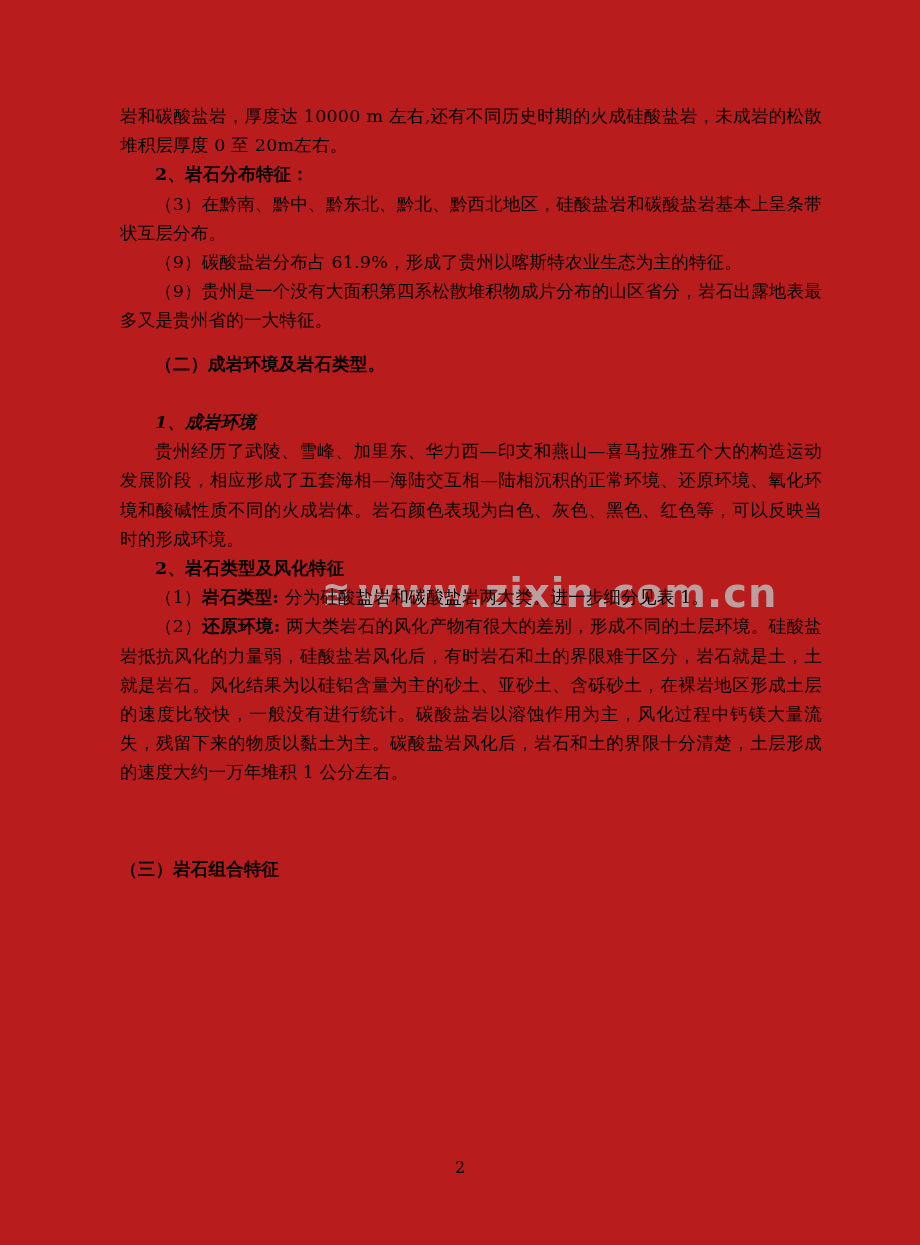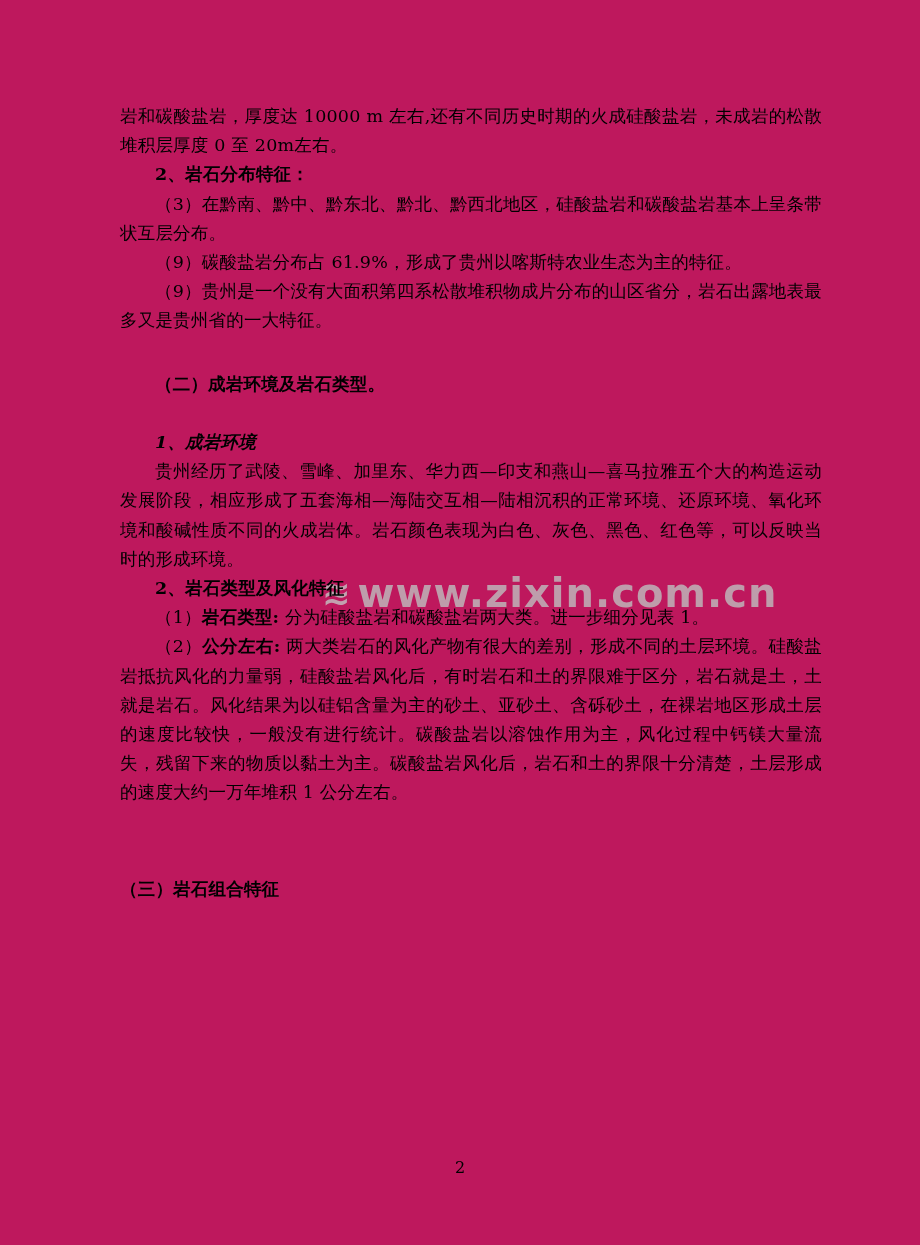--- a/index.html
+++ b/index.html
@@ -6,21 +6,21 @@
   html, body { background: #ffffff; }
   body {
     font-family: "DejaVu Serif", "Liberation Serif", serif;
     color: #000000;
   }
   .page {
     position: relative;
     width: 920px;
     height: 1245px;
     margin: 0 auto;
-    background: #be185d;
+    background: #b91c1c;
     padding: 102px 98px 0 120px;
     overflow: hidden;
   }
   .content { position: relative; z-index: 2; }
   .para {
     font-size: 17.5px;
     line-height: 29.2px;
     text-align: justify;
     letter-spacing: 0.2px;
   }
@@ -61,26 +61,26 @@
 </head>
 <body>
 
 <div class="page">
   <div class="content" id="content">
       <p class="para"><span>岩和碳酸盐岩，厚度达 10000 m 左右,还有不同历史时期的火成硅酸盐岩，未成岩的松散堆积层厚度 0 至 20m左右。</span></p>
       <p class="para indent"><span class="run-bold">2、岩石分布特征：</span></p>
       <p class="para indent"><span>（3）在黔南、黔中、黔东北、黔北、黔西北地区，硅酸盐岩和碳酸盐岩基本上呈条带状互层分布。</span></p>
       <p class="para indent"><span>（9）碳酸盐岩分布占 61.9%，形成了贵州以喀斯特农业生态为主的特征。</span></p>
       <p class="para indent"><span>（9）贵州是一个没有大面积第四系松散堆积物成片分布的山区省分，岩石出露地表最多又是贵州省的一大特征。</span></p>
-      <p class="para indent" style="margin-top: 34px;"><span class="run-bold">（二）成岩环境及岩石类型。</span></p>
+      <p class="para indent" style="margin-top: 14px;"><span class="run-bold">（二）成岩环境及岩石类型。</span></p>
       <p class="para indent" style="margin-top: 29.2px; font-style: italic;"><span class="run-bold">1、成岩环境</span></p>
       <p class="para indent"><span>贵州经历了武陵、雪峰、加里东、华力西—印支和燕山—喜马拉雅五个大的构造运动发展阶段，相应形成了五套海相—海陆交互相—陆相沉积的正常环境、还原环境、氧化环境和酸碱性质不同的火成岩体。岩石颜色表现为白色、灰色、黑色、红色等，可以反映当时的形成环境。</span></p>
       <p class="para indent"><span class="run-bold">2、岩石类型及风化特征</span></p>
       <p class="para indent"><span>（1）</span><span class="run-bold">岩石类型:</span><span> 分为硅酸盐岩和碳酸盐岩两大类。进一步细分见表 1。</span></p>
-      <p class="para indent"><span>（2）</span><span class="run-bold">公分左右:</span><span> 两大类岩石的风化产物有很大的差别，形成不同的土层环境。硅酸盐岩抵抗风化的力量弱，硅酸盐岩风化后，有时岩石和土的界限难于区分，岩石就是土，土就是岩石。风化结果为以硅铝含量为主的砂土、亚砂土、含砾砂土，在裸岩地区形成土层的速度比较快，一般没有进行统计。碳酸盐岩以溶蚀作用为主，风化过程中钙镁大量流失，残留下来的物质以黏土为主。碳酸盐岩风化后，岩石和土的界限十分清楚，土层形成的速度大约一万年堆积 1 公分左右。</span></p>
+      <p class="para indent"><span>（2）</span><span class="run-bold">还原环境:</span><span> 两大类岩石的风化产物有很大的差别，形成不同的土层环境。硅酸盐岩抵抗风化的力量弱，硅酸盐岩风化后，有时岩石和土的界限难于区分，岩石就是土，土就是岩石。风化结果为以硅铝含量为主的砂土、亚砂土、含砾砂土，在裸岩地区形成土层的速度比较快，一般没有进行统计。碳酸盐岩以溶蚀作用为主，风化过程中钙镁大量流失，残留下来的物质以黏土为主。碳酸盐岩风化后，岩石和土的界限十分清楚，土层形成的速度大约一万年堆积 1 公分左右。</span></p>
       <p class="para" style="margin-top: 67px;"><span class="run-bold">（三）岩石组合特征</span></p>
     </div>
 
   <div class="watermark">
     <span class="wm-logo">≋</span>
     <span>www.zixin.com.cn</span>
   </div>
 
   <div class="page-number">2</div>
 </div>

